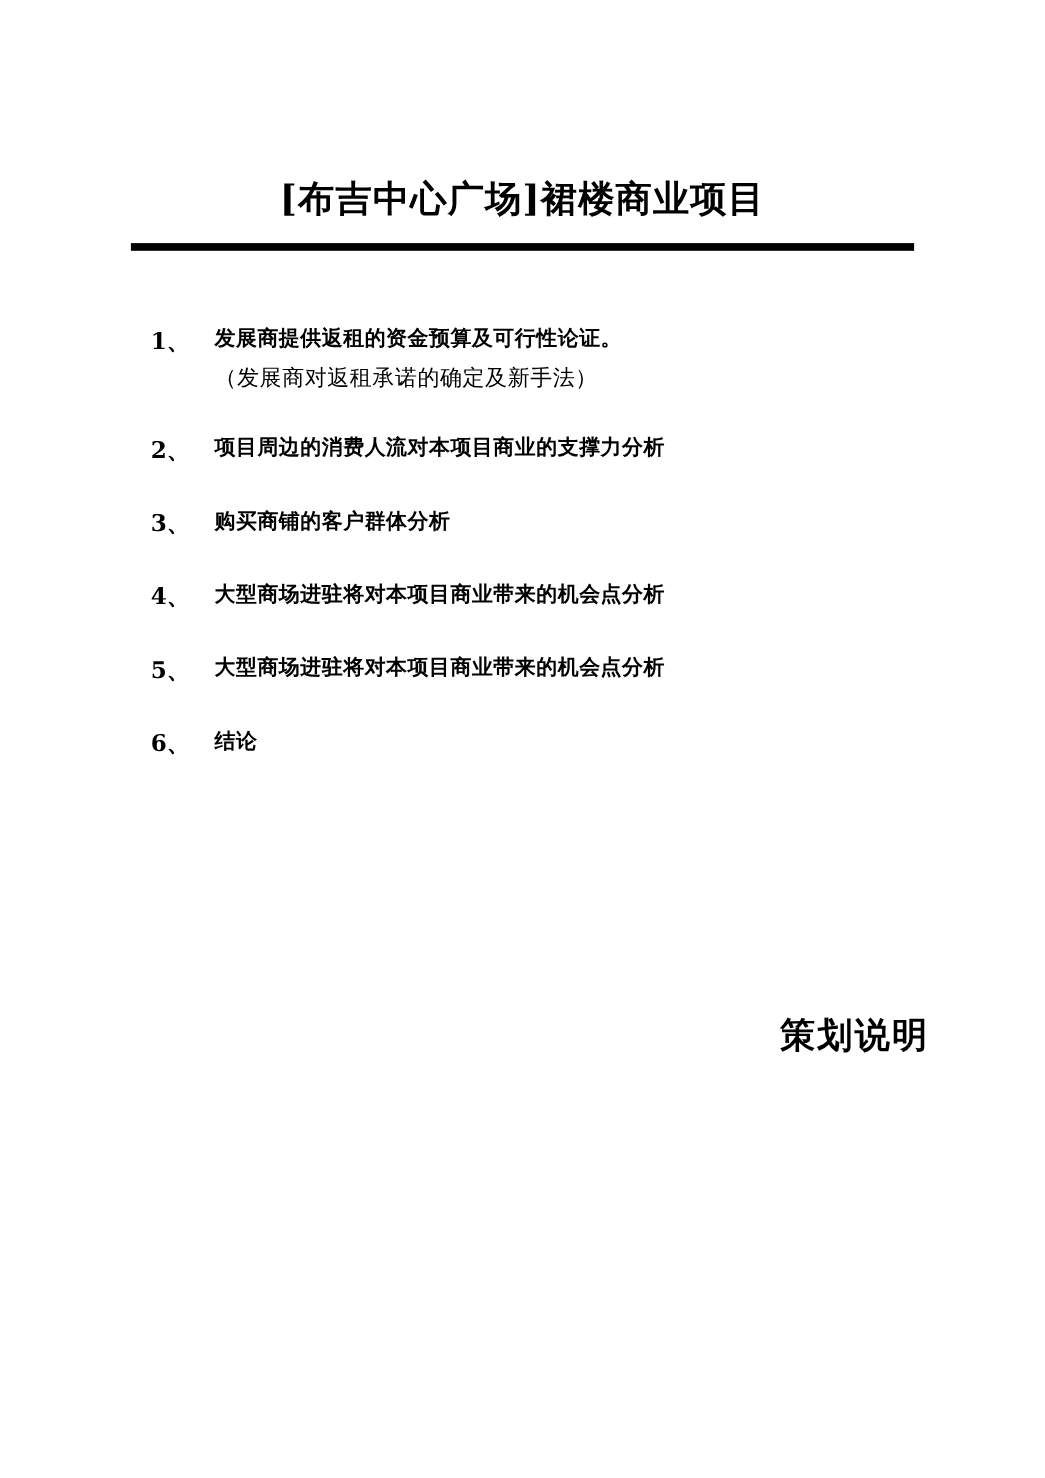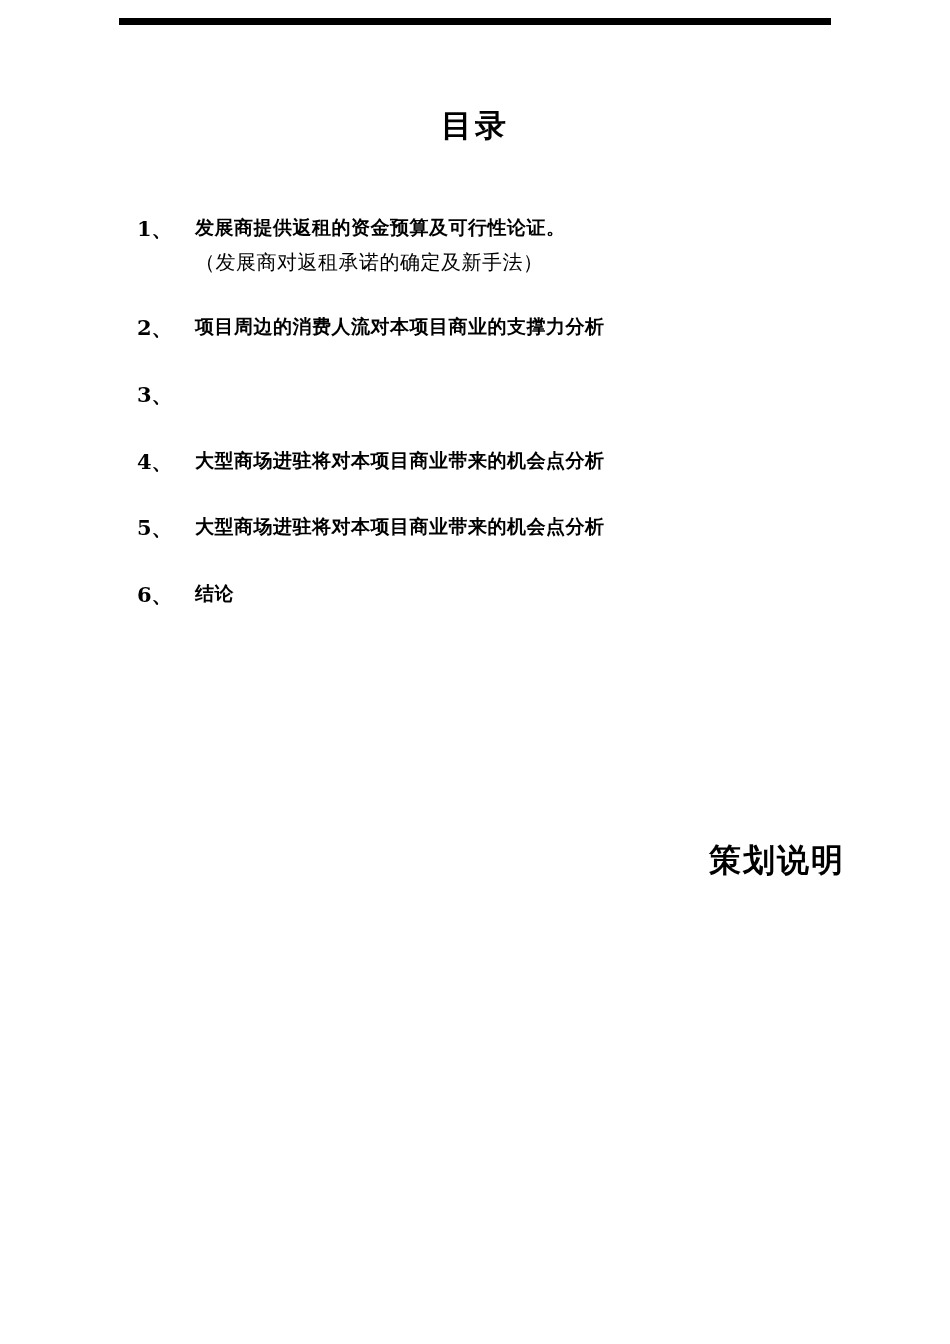--- a/index.html
+++ b/index.html
@@ -99,43 +99,46 @@
     text-indent: 40px;
     letter-spacing: 0.5px;
     padding: 0 10px;
   }
 </style>
 </head>
 <body>
 
 <div class="page">
 
+  <div class="doc-title">[布吉中心广场]裙楼商业项目</div>
   <div class="title-rule"></div>
 
-  <div class="toc-heading">目录</div>
 
   <div class="toc-list">
 
     <div class="toc-item">
       <div class="toc-num">1、</div>
       <div class="toc-body">
         <div class="toc-text">发展商提供返租的资金预算及可行性论证。</div>
         <div class="toc-sub">（发展商对返租承诺的确定及新手法）</div>
       </div>
     </div>
 
     <div class="toc-item">
       <div class="toc-num">2、</div>
       <div class="toc-body">
         <div class="toc-text">项目周边的消费人流对本项目商业的支撑力分析</div>
       </div>
     </div>
 
     <div class="toc-item">
       <div class="toc-num">3、</div>
+      <div class="toc-body">
+        <div class="toc-text">购买商铺的客户群体分析</div>
+      </div>
     </div>
 
     <div class="toc-item">
       <div class="toc-num">4、</div>
       <div class="toc-body">
         <div class="toc-text">大型商场进驻将对本项目商业带来的机会点分析</div>
       </div>
     </div>
 
     <div class="toc-item">

